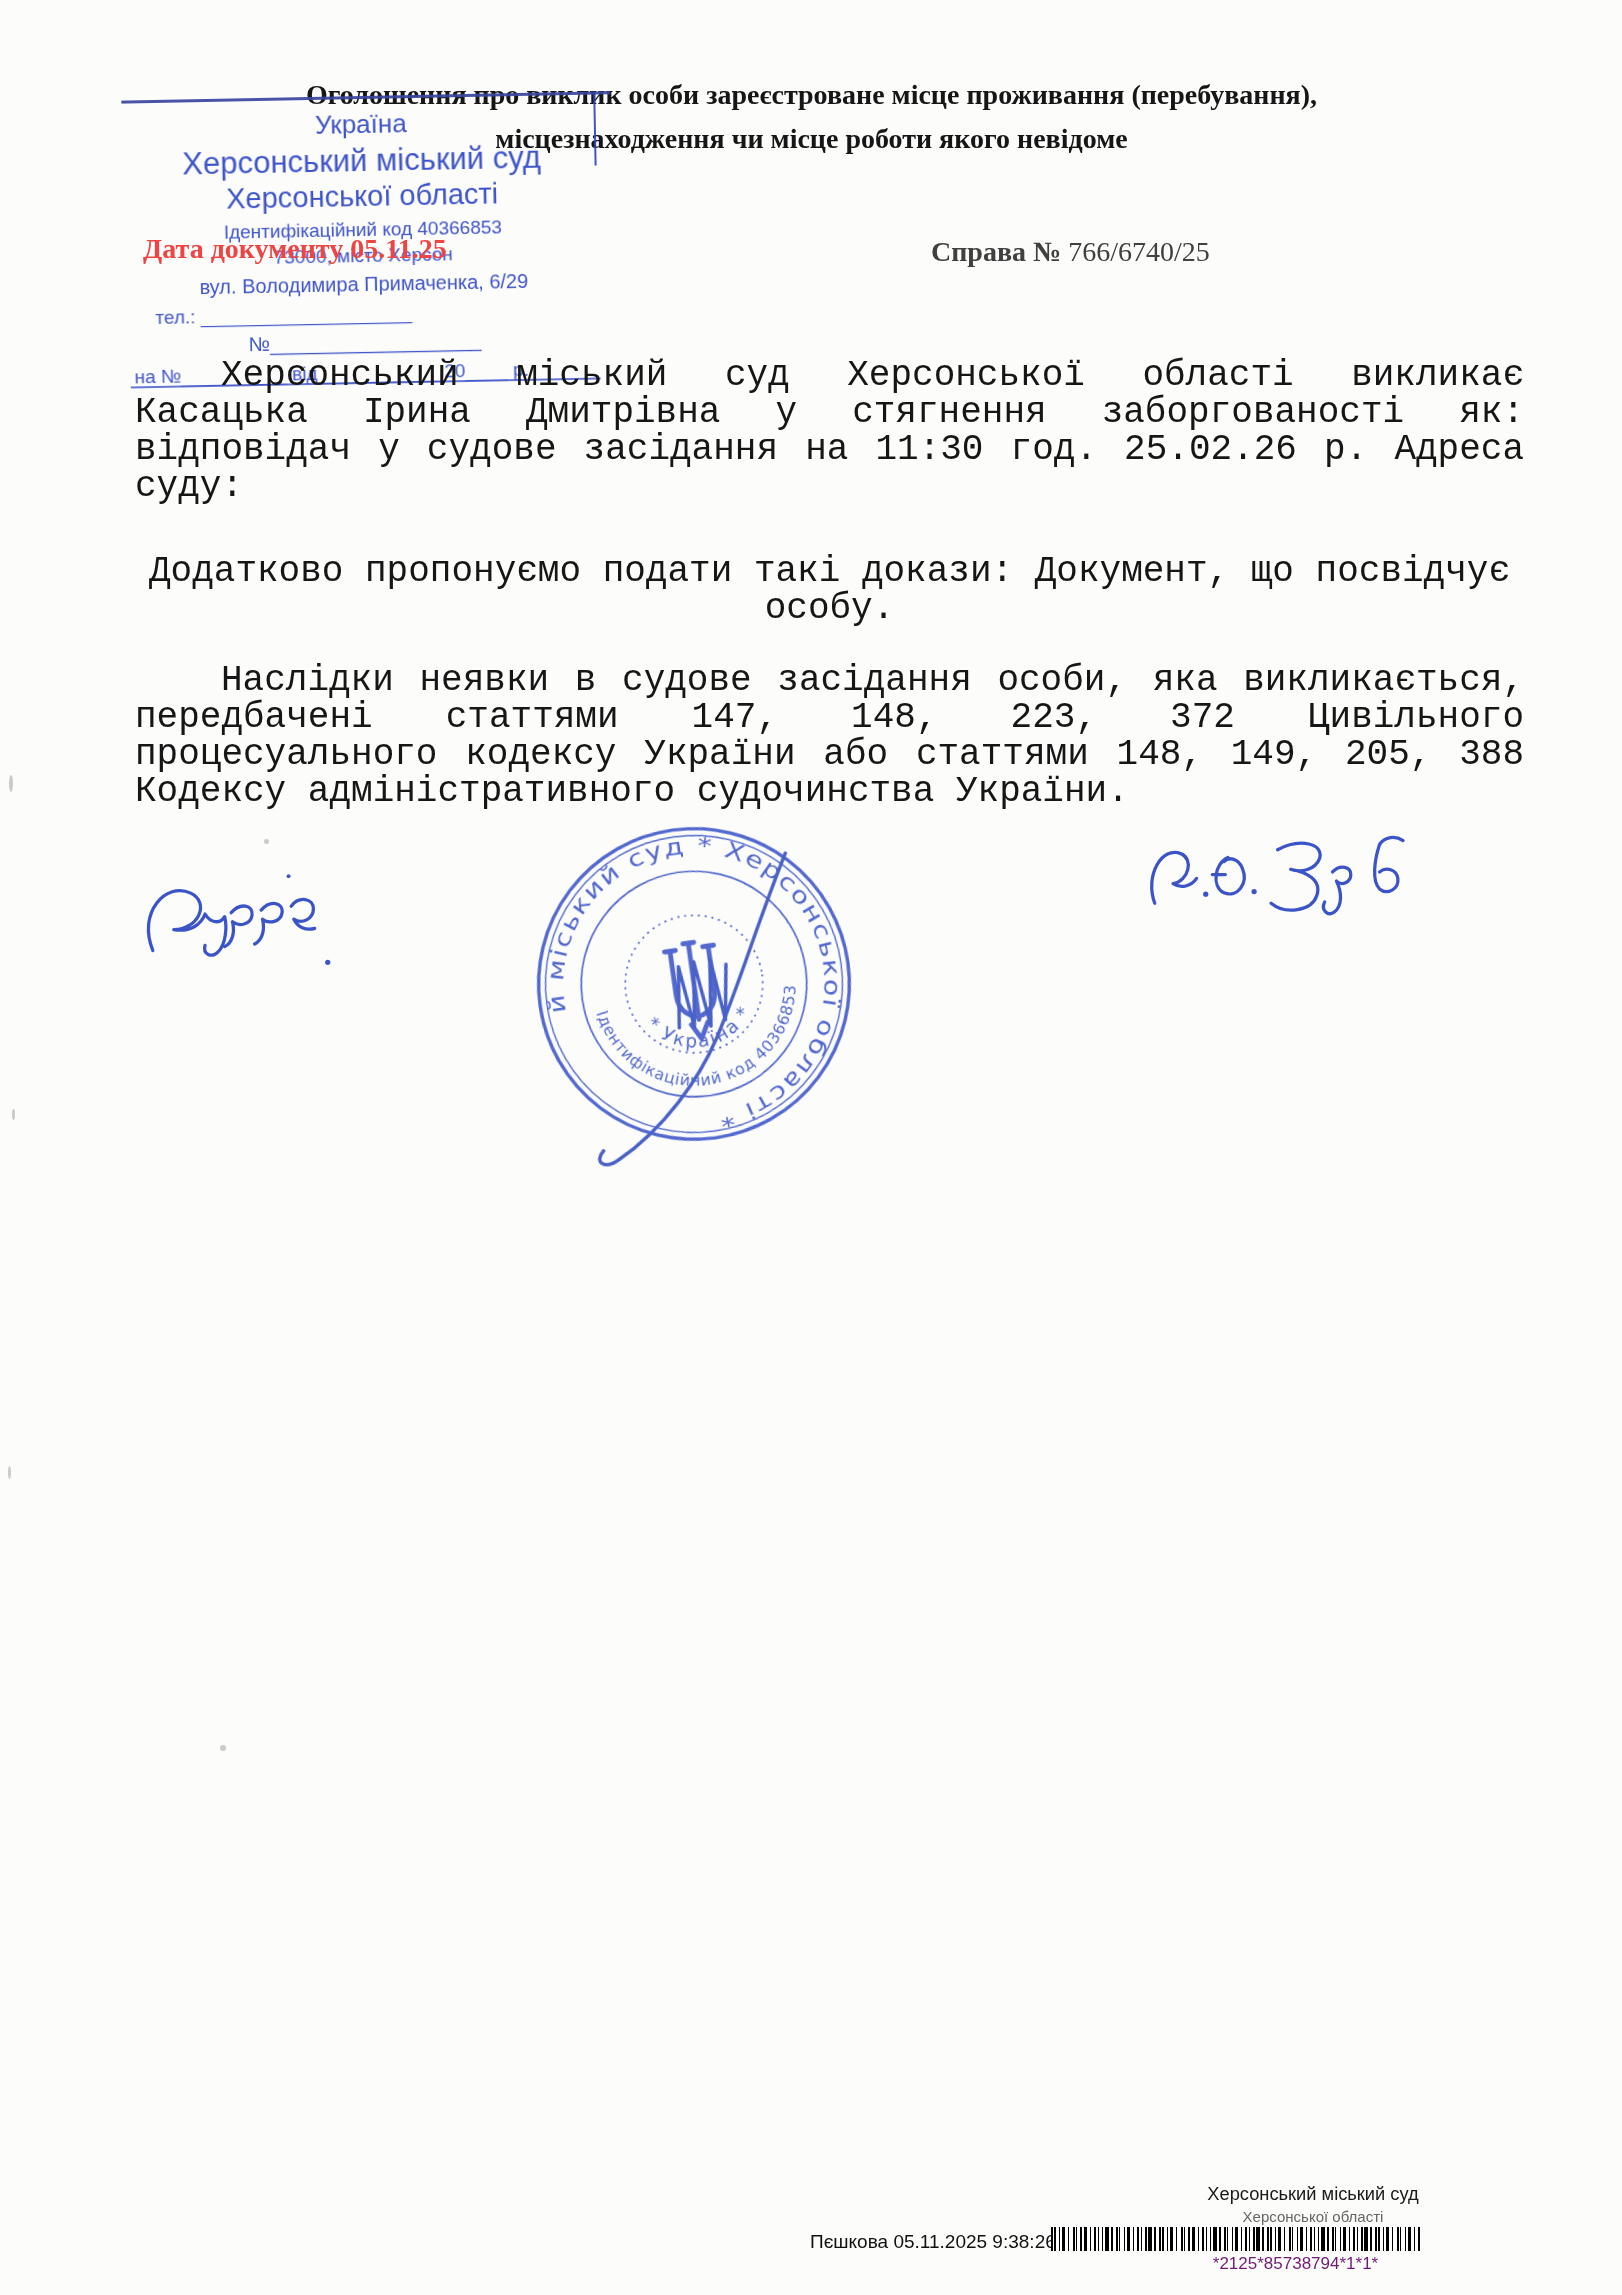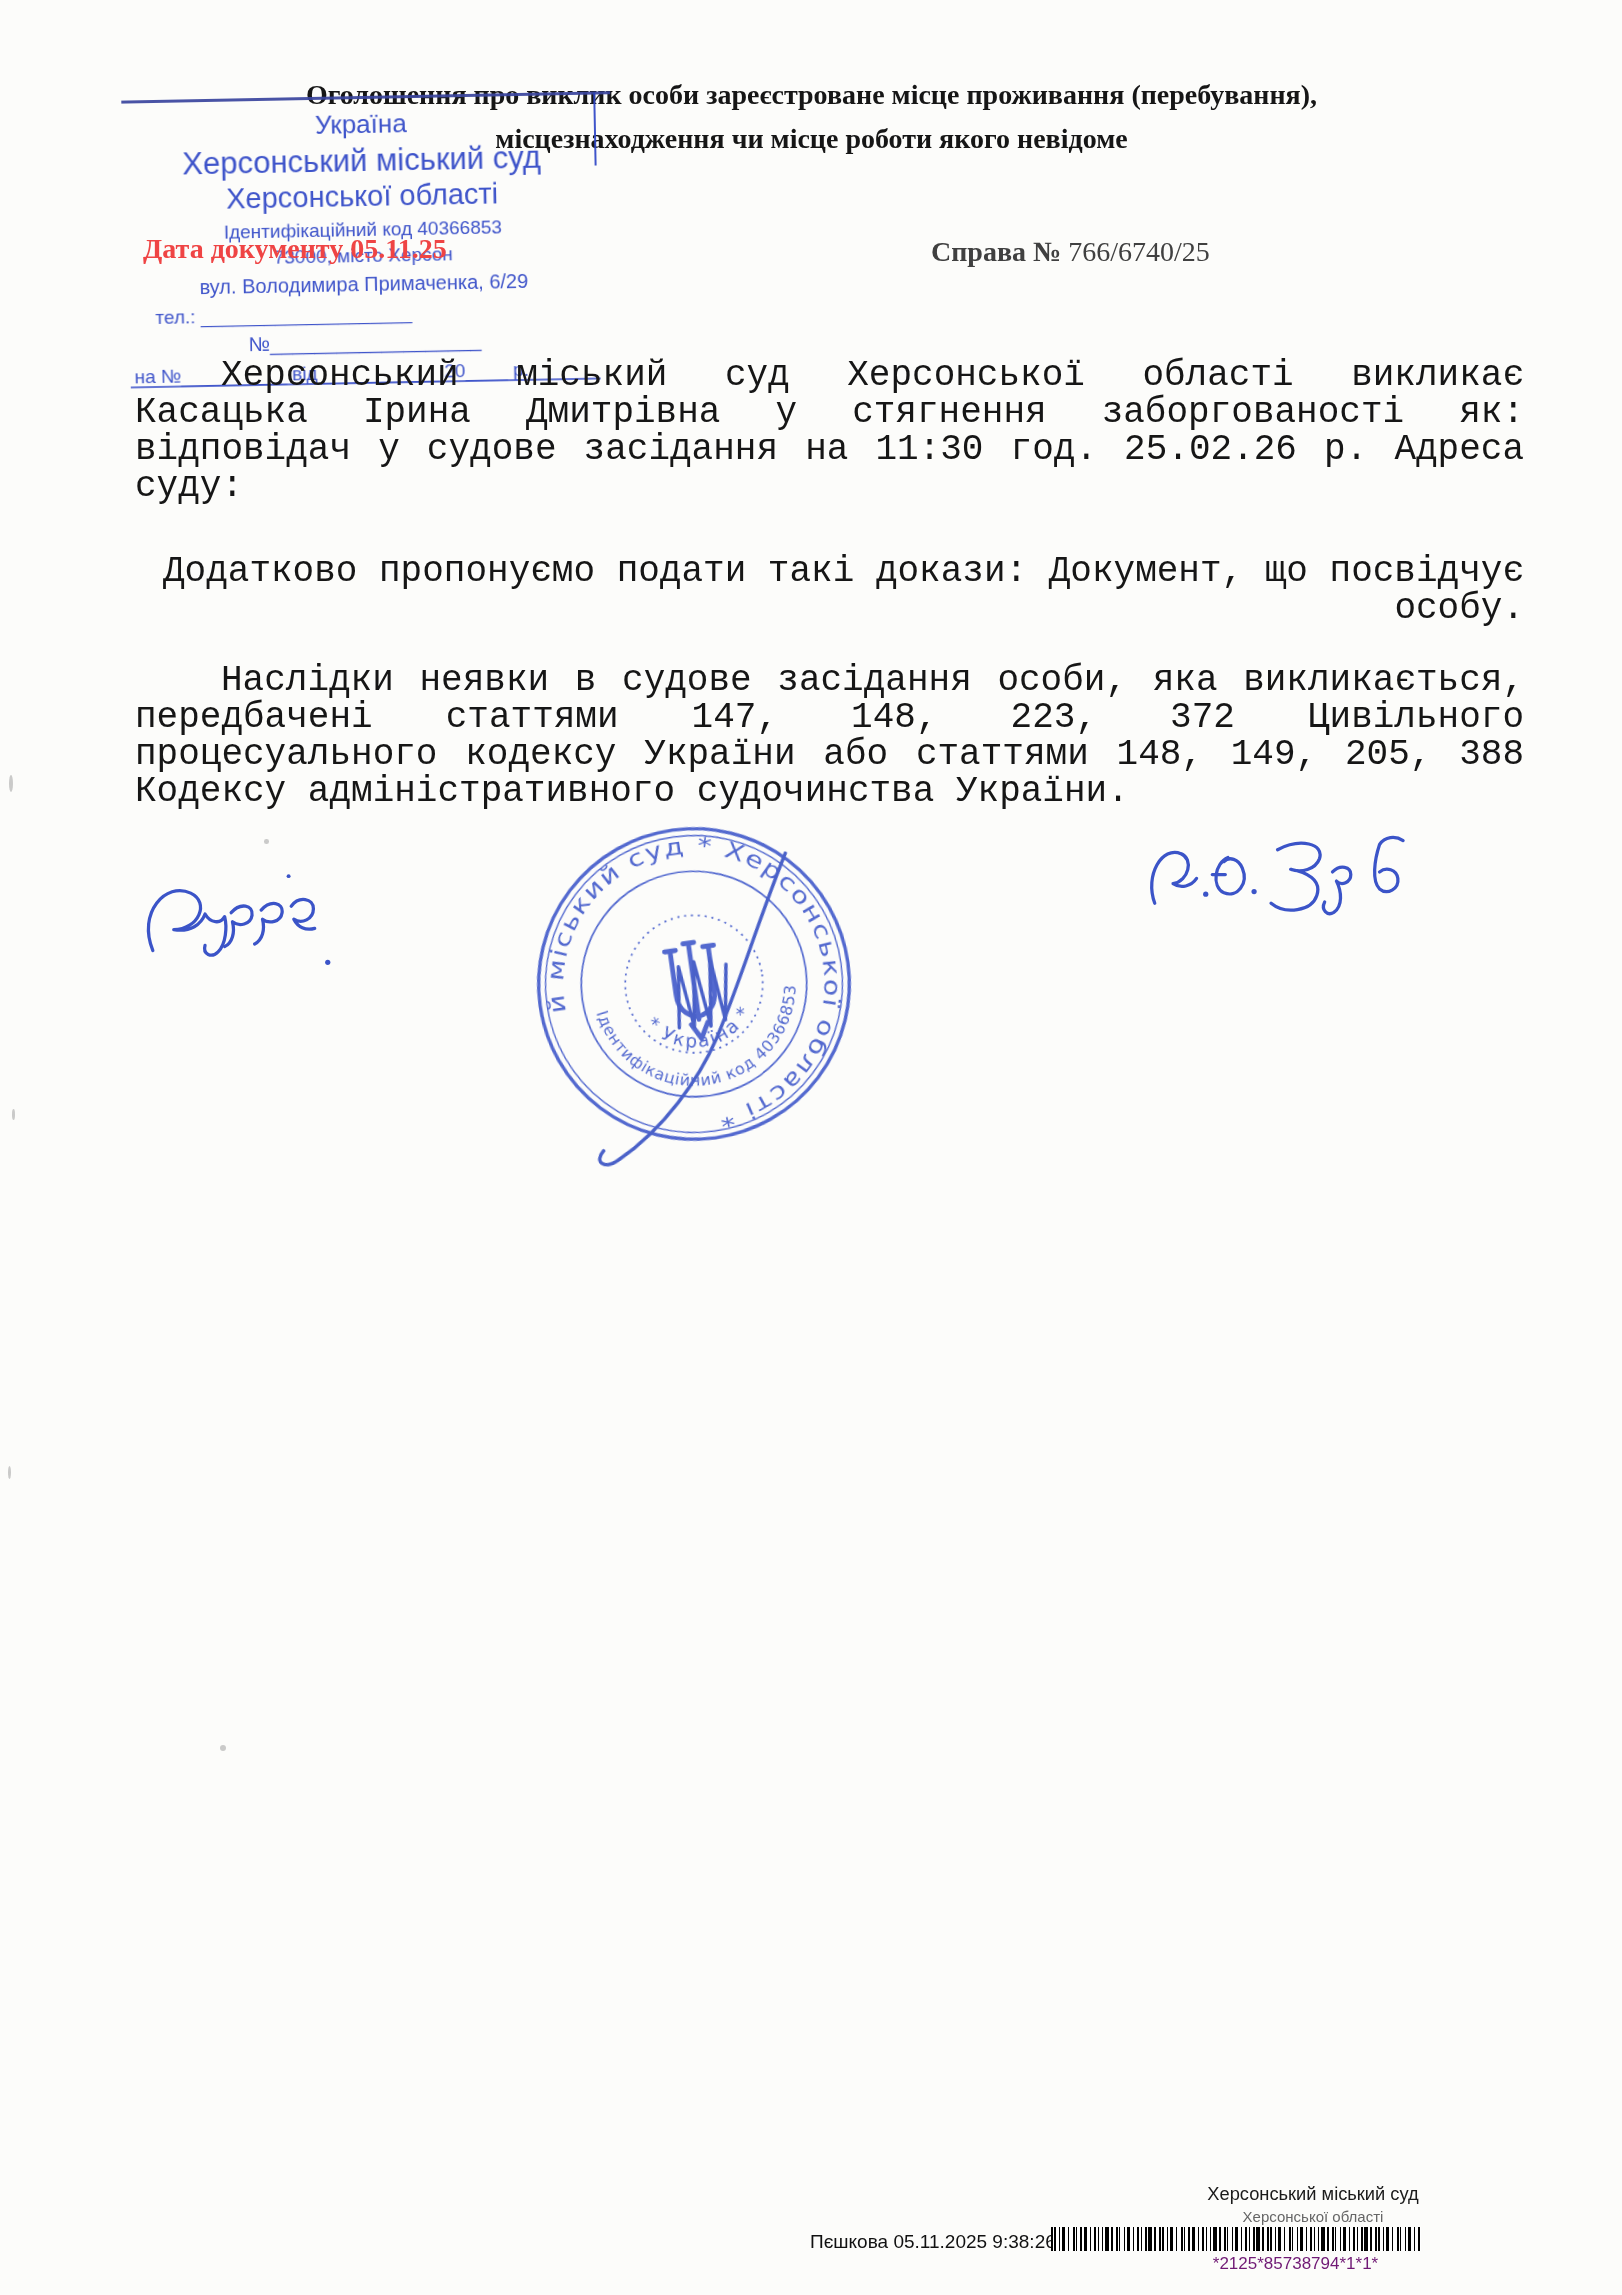--- a/index.html
+++ b/index.html
@@ -55,21 +55,21 @@
   }
   .meta-case .lbl { font-weight: bold; }
 
   
   .content {
     position: absolute; left: 135px; top: 357px; width: 1389px;
     font-size: 36px; line-height: 37px; text-align: justify; font-family: Liberation Mono, monospace;
   }
   .content p { margin: 0; }
   .indent { text-indent: 86px; }
-  .p2 { margin-top: 48px !important; text-align: right; }
+  .p2 { margin-top: 48px !important; text-align: center; }
   .section-heading {
     margin-top: 42px !important;
     text-align: center; font-weight: bold; text-indent: 0;
   }
   .p3 { margin-top: 35px !important; }
 
   
   .sig { position: absolute; }
   .sig svg { overflow: visible; }
   .judge-sig { left: 128px; top: 867px; }

